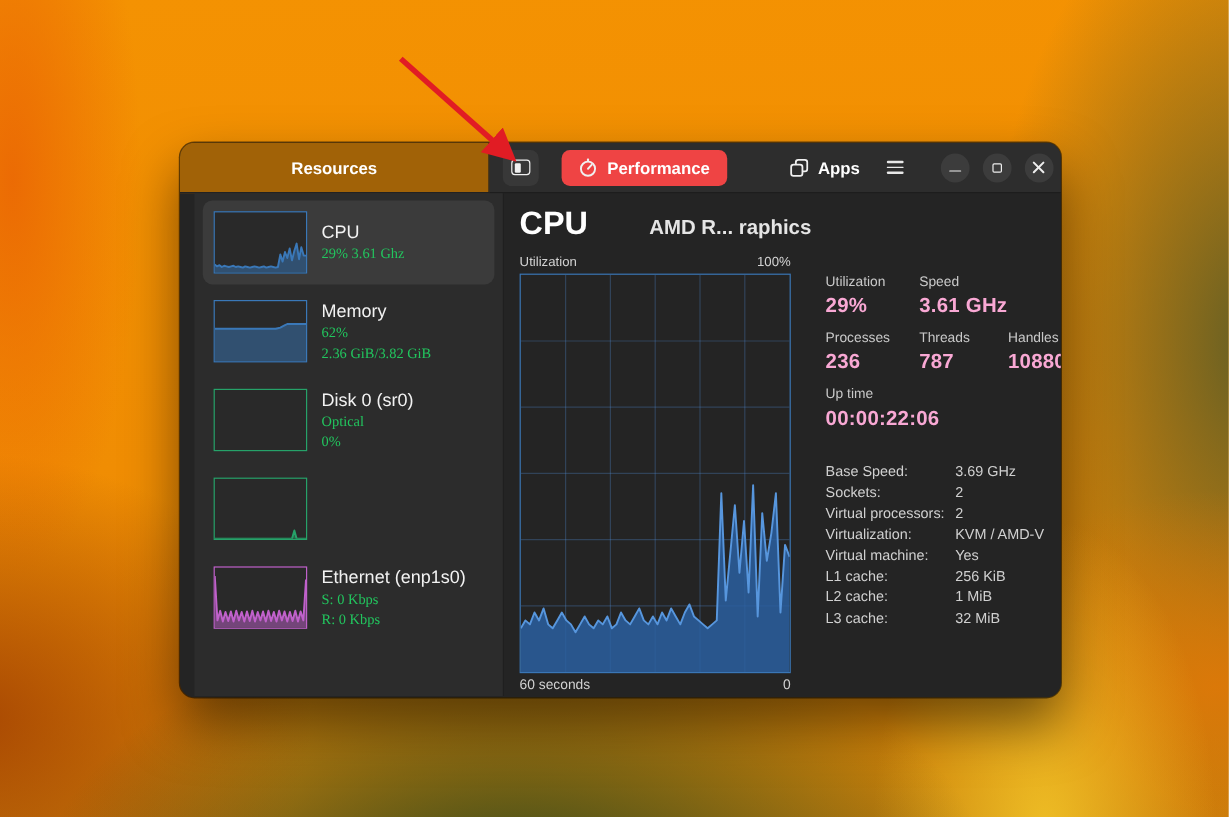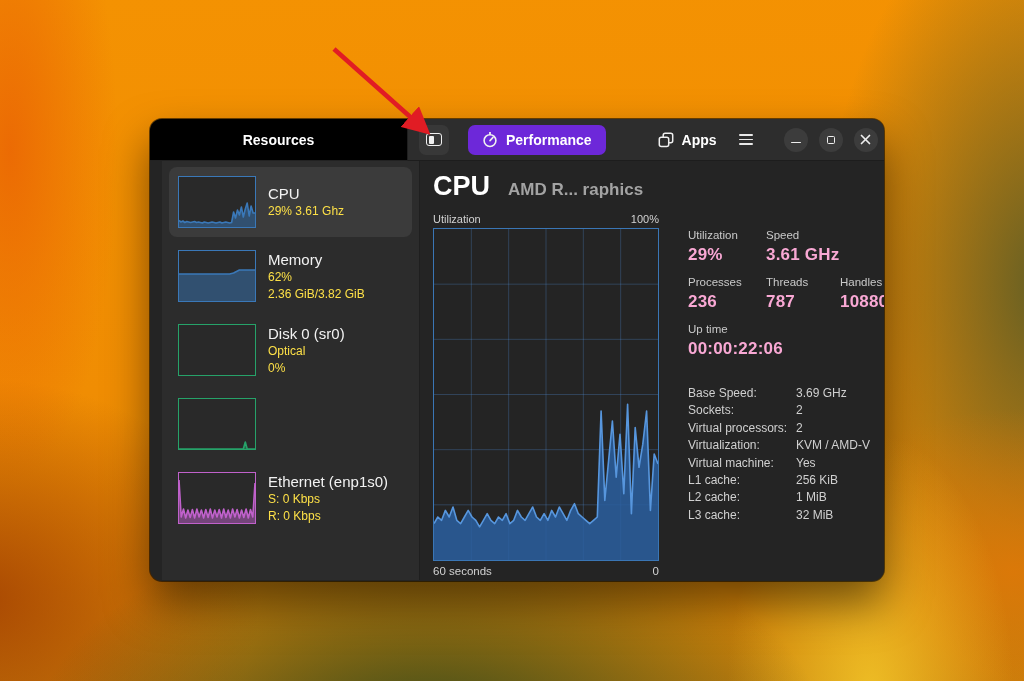--- a/index.html
+++ b/index.html
@@ -20,41 +20,41 @@
   }
 
   
   .app-window{
     position:absolute; left:150px; top:119px; width:734px; height:462px;
     border-radius:12px; overflow:hidden; background:#242424;
     box-shadow:0 22px 44px rgba(0,0,0,.5), 0 0 0 1px rgba(0,0,0,.55);
   }
   .headerbar{ display:flex; height:42px; }
   .hb-left{
-    width:258px; flex:none; background:#000000; border-right:1px solid #1f1f1f;
+    width:258px; flex:none; background:#a16207; border-right:1px solid #1f1f1f;
     display:flex; align-items:center; justify-content:center;
     color:#ffffff; font-size:14px; font-weight:700;
     border-bottom:1px solid #222;
   }
   .hb-main{
     flex:1; background:#2d2d2d; display:flex; align-items:center;
     padding:0 11px; border-bottom:1px solid #1d1d1d;
   }
   .icon-btn{
     width:30px; height:30px; border-radius:7px; background:#383838;
     display:flex; align-items:center; justify-content:center; flex:none;
   }
   .tgl{ width:16px; height:13px; border:1.5px solid #f0f0f0; border-radius:3px;
         display:flex; padding:1.5px; }
   .tgl-left{ width:5px; height:100%; background:#f0f0f0; border-radius:1px; }
   .tab{
     display:flex; align-items:center; gap:8px; height:30px; padding:0 14px;
     border-radius:7px; color:#ffffff; font-weight:700; font-size:14px; flex:none;
   }
-  .tab.selected{ background:#6d28d9; }
+  .tab.selected{ background:#ef4444; }
   .tab svg{ display:block; }
   .hb-spacer{ flex:1; }
   .menu-btn{ width:30px; height:30px; display:flex; flex-direction:column;
     align-items:center; justify-content:center; gap:3px; flex:none; margin-right:12px;}
   .menu-btn span{ width:14px; height:1.7px; background:#e8e8e8; border-radius:1px; }
   .circle-btn{
     width:24px; height:24px; border-radius:50%; background:#3c3c3c; flex:none;
     display:flex; align-items:center; justify-content:center; margin-left:11px;
   }
   .min-glyph{ width:10px; height:1.7px; background:#eee; margin-top:6px; border-radius:1px;}
@@ -64,27 +64,27 @@
 
   
   .sidebar{ width:258px; flex:none; background:#2c2c2c; border-right:1px solid #1f1f1f;
             padding:6px 7px; }
   .side-item{ display:flex; align-items:center; gap:12px; padding:9px 9px;
               border-radius:8px; margin-bottom:4px; }
   .side-item.selected{ background:#3b3b3b; }
   .thumb{ width:78px; height:52px; flex:none; background:#292929; border:1px solid; }
   .thumb svg{ display:block; }
   .item-name{ font-size:15px; color:#f2f2f2; line-height:19px; }
-  .item-line{ font-size:12px; color:#fde047; line-height:16.5px; }
+  .item-line{ font-size:12px; color:#22c55e; line-height:16.5px;font-family:Liberation Serif, serif; }
 
   
   .main{ flex:1; background:#242424; padding:6px 14px 0 13px; }
   .title-row{ display:flex; align-items:baseline; gap:18px; height:38px; margin-top:4px;}
   .cpu-title{ font-size:27px; font-weight:700; color:#ffffff; }
-  .cpu-sub{ font-size:17px; font-weight:600; color:#a3a3a3; }
+  .cpu-sub{ font-size:17px; font-weight:600; color:#e5e5e5;margin-left:33px; }
   .content-row{ display:flex; }
   .chart-col{ width:226px; flex:none; }
   .axis{ display:flex; justify-content:space-between; width:226px;
          font-size:11px; color:#d2d2d2; margin-bottom:3px; margin-top:4px;}
   .axis-bottom{ margin-top:4px; font-size:11.5px; }
   .chart-frame{ width:226px; height:333px; border:1px solid #3a76b5; background:#242424;}
   .stats-col{ margin-left:29px; margin-top:20px; flex:1; }
   .stat-row{ display:flex; margin-bottom:11px; }
   .stat-cell{ margin-right:16px; }
   .stat-cell.w1{ min-width:62px; } .stat-cell.w2{ min-width:58px; }

